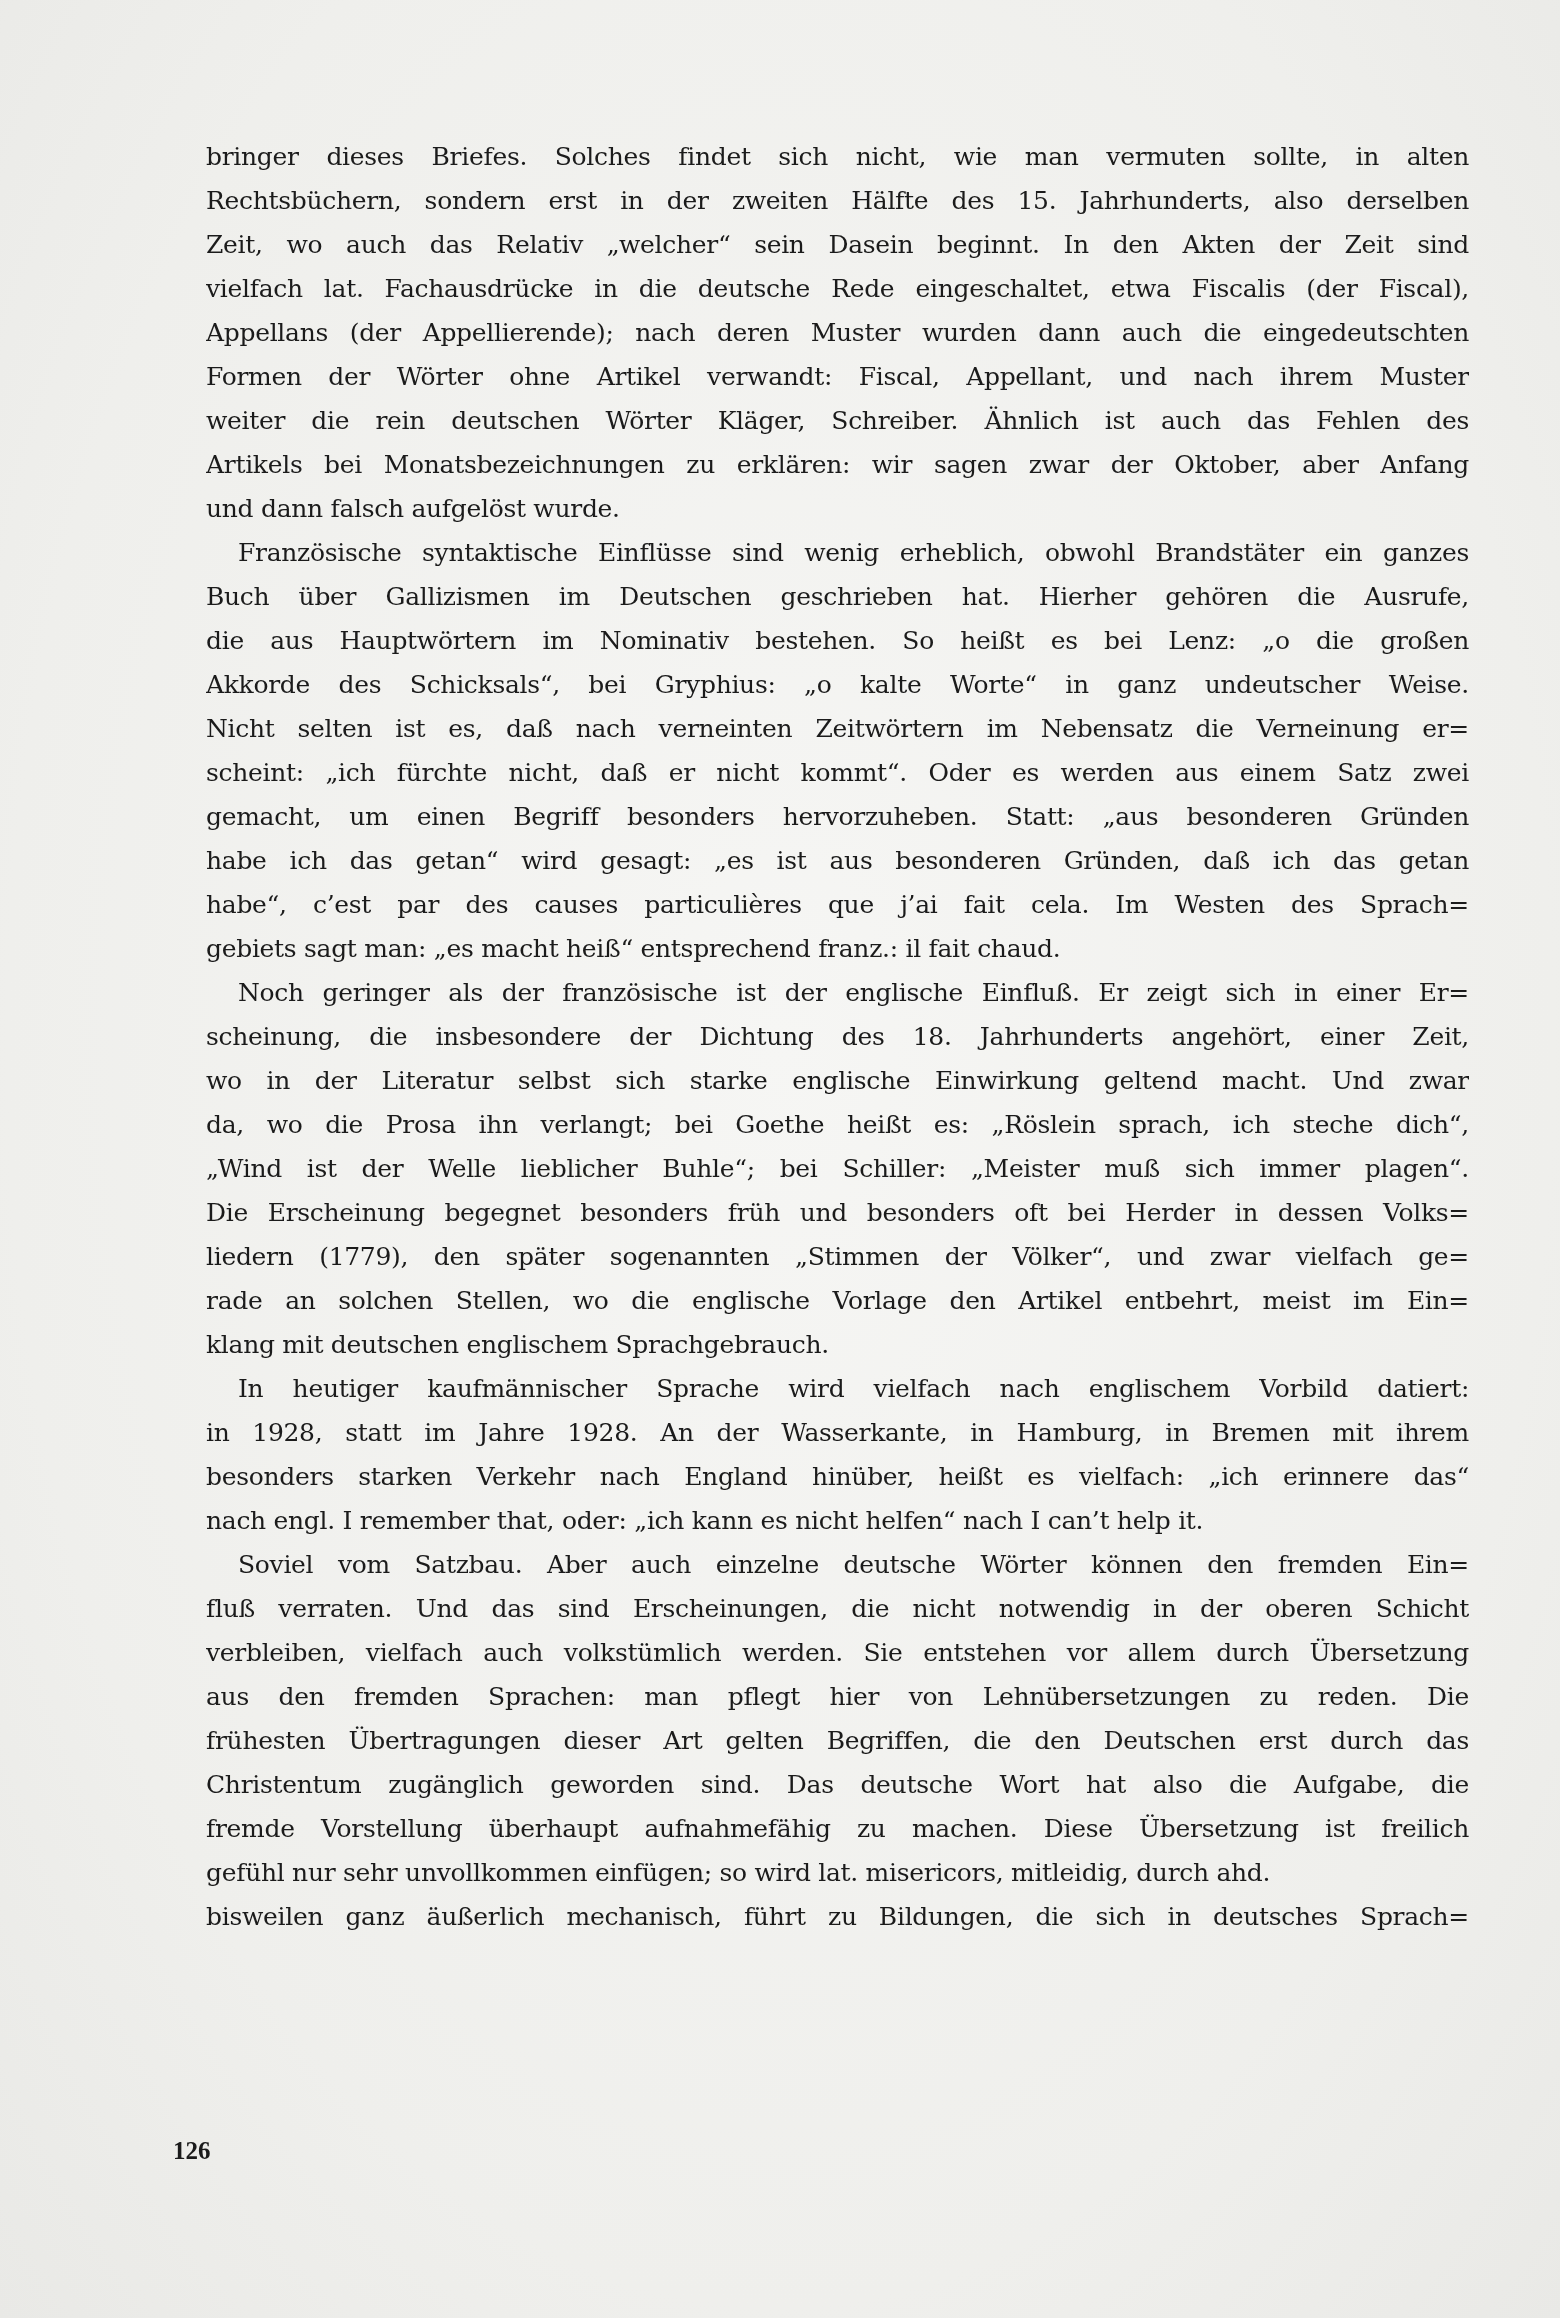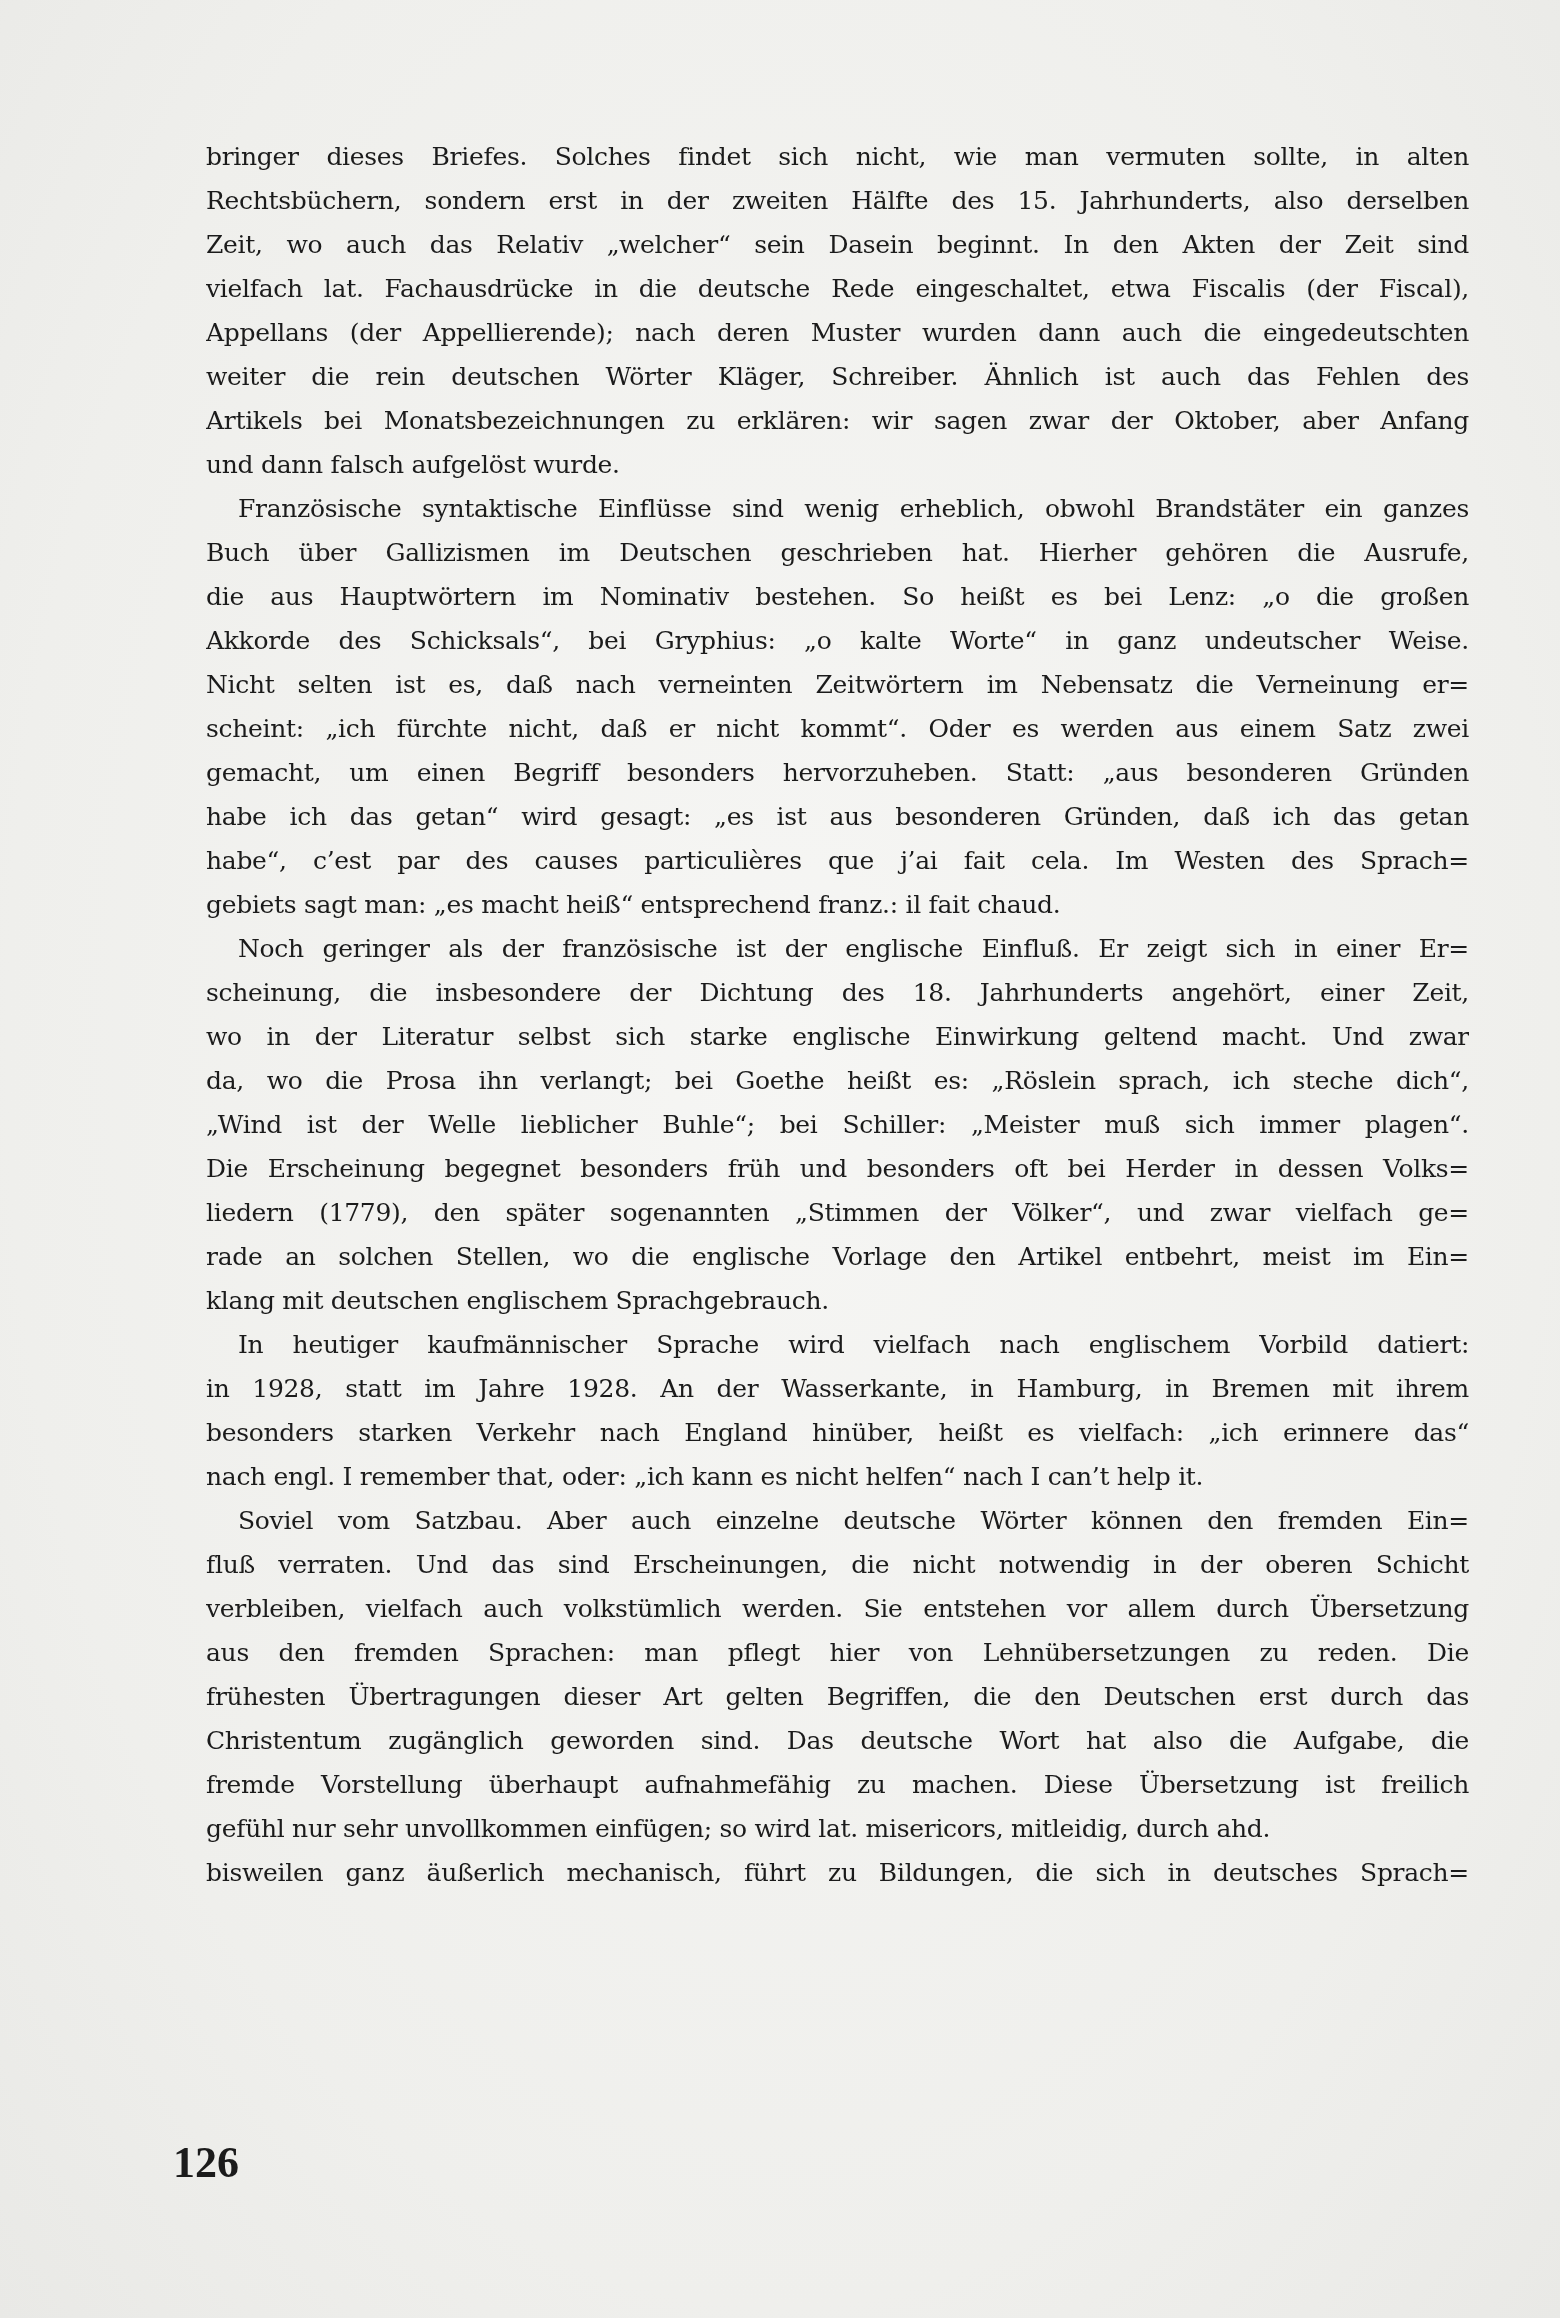--- a/index.html
+++ b/index.html
@@ -35,35 +35,36 @@
   }
   .line.last {
     text-align-last: left;
   }
   .line.indent { padding-left: 32px; }
   .page-number {
     position: absolute;
     left: 173px; top: 2137px;
     font-family: "Liberation Serif", serif;
     font-weight: bold;
-    font-size: 44px;
+    font-size: 25px;
     color: #1b1b1b;
   }
 </style>
 </head>
 <body>
 
 <div class="page">
   <div class="text-block" id="text-block">
       <div>
         <span class="line">bringer dieses Briefes. Solches findet sich nicht, wie man vermuten sollte, in alten</span>
         <span class="line">Rechtsbüchern, sondern erst in der zweiten Hälfte des 15. Jahrhunderts, also derselben</span>
         <span class="line">Zeit, wo auch das Relativ „welcher“ sein Dasein beginnt. In den Akten der Zeit sind</span>
         <span class="line">vielfach lat. Fachausdrücke in die deutsche Rede eingeschaltet, etwa Fiscalis (der Fiscal),</span>
         <span class="line">Appellans (der Appellierende); nach deren Muster wurden dann auch die eingedeutschten</span>
+        <span class="line">Formen der Wörter ohne Artikel verwandt: Fiscal, Appellant, und nach ihrem Muster</span>
         <span class="line">weiter die rein deutschen Wörter Kläger, Schreiber. Ähnlich ist auch das Fehlen des</span>
         <span class="line">Artikels bei Monatsbezeichnungen zu erklären: wir sagen zwar der Oktober, aber Anfang</span>
         <span class="line last">und dann falsch aufgelöst wurde.</span>
       </div>
       <div>
         <span class="line indent">Französische syntaktische Einflüsse sind wenig erheblich, obwohl Brandstäter ein ganzes</span>
         <span class="line">Buch über Gallizismen im Deutschen geschrieben hat. Hierher gehören die Ausrufe,</span>
         <span class="line">die aus Hauptwörtern im Nominativ bestehen. So heißt es bei Lenz: „o die großen</span>
         <span class="line">Akkorde des Schicksals“, bei Gryphius: „o kalte Worte“ in ganz undeutscher Weise.</span>
         <span class="line">Nicht selten ist es, daß nach verneinten Zeitwörtern im Nebensatz die Verneinung er=</span>

